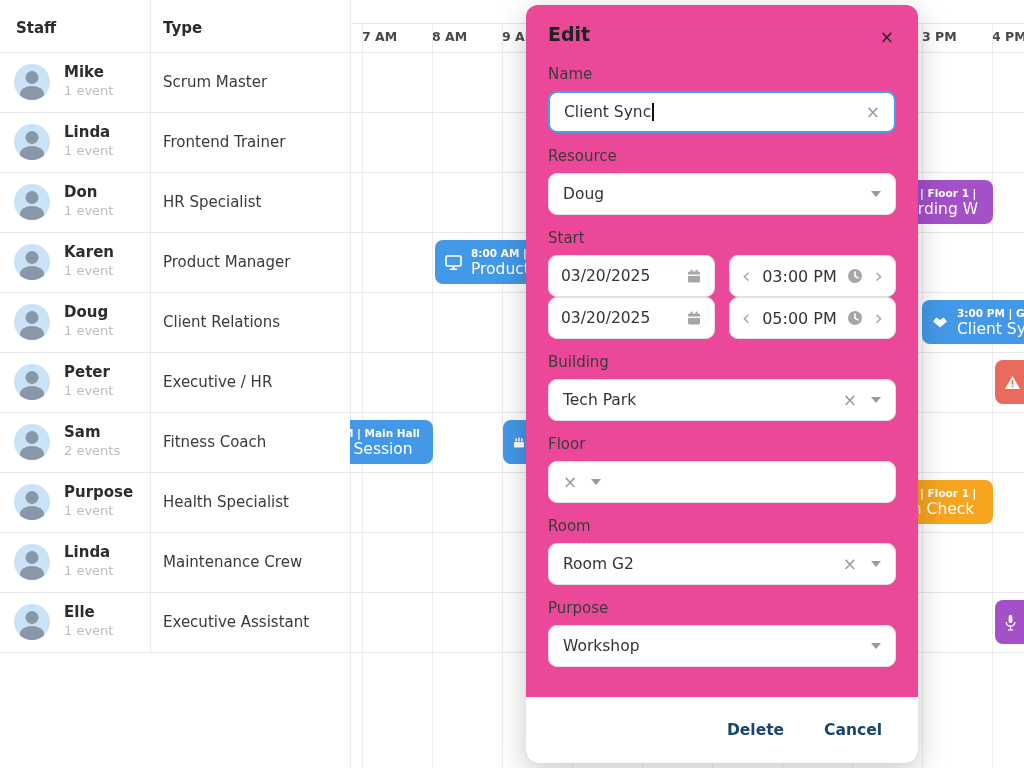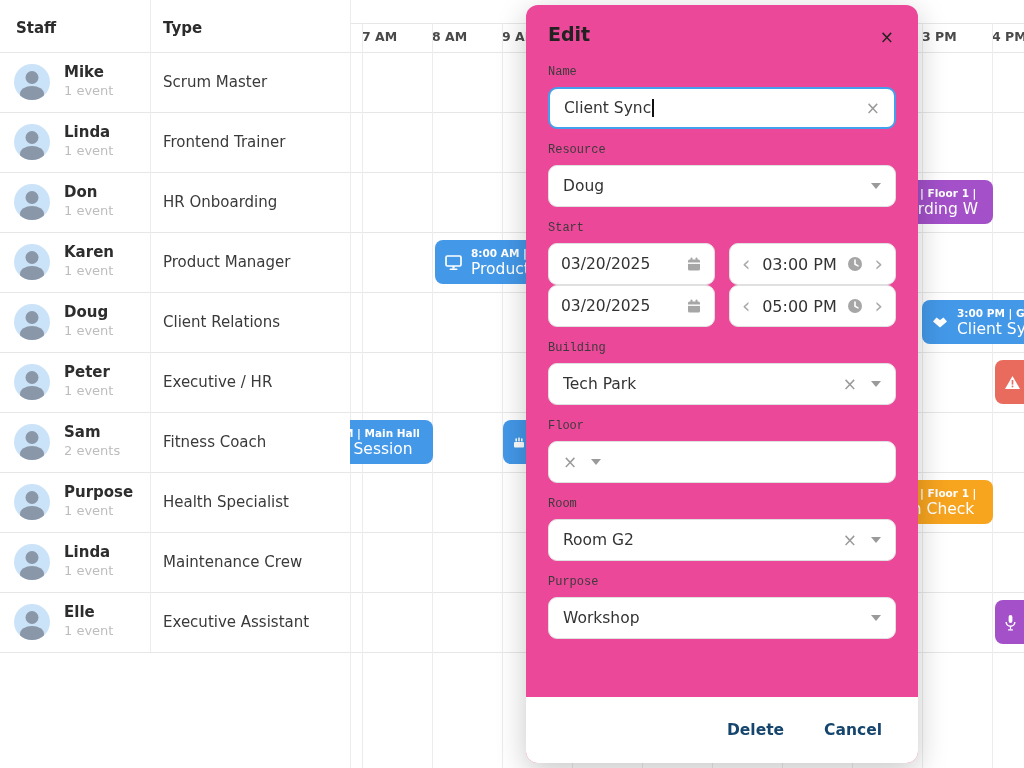--- a/index.html
+++ b/index.html
@@ -36,21 +36,21 @@
   .chip.center { justify-content:center; text-align:center; }
   .chip .meta  { font-size:10.5px; font-weight:600; white-space:nowrap; line-height:14px; }
   .chip .title { font-size:15.5px; white-space:nowrap; line-height:19px; }
 
   
   #modal { position:absolute; left:526px; top:5px; width:392px; height:758px; background:#ec4899; border-radius:12px;
            box-shadow:0 8px 30px rgba(0,0,0,.22); z-index:10; }
   #modal-body { position:absolute; inset:0 0 66px 0; overflow:hidden; padding:18px 22px 0 22px; }
   .m-title { font-size:19px; font-weight:bold; color:#222; margin-bottom:20px; }
   .m-close { position:absolute; top:24px; right:24px; font-size:17px; color:#222; cursor:pointer; line-height:1; }
-  .m-label { font-size:12px; color:#3b3b3b; margin:14px 0 8px 0;font-family:Liberation Mono, monospace; }
+  .m-label { font-size:15px; color:#3b3b3b; margin:14px 0 8px 0; }
   .box { height:42px; border:1px solid #e0e0e0; border-radius:9px; display:flex; align-items:center; padding:0 14px; background:#fff; }
   .box .val { flex:1; font-size:15.5px; color:#333; white-space:nowrap; overflow:hidden; }
   .box.focus { border:2px solid #42a0ec; }
   .caret-line { display:inline-block; width:1.5px; height:18px; background:#111; vertical-align:-4px; margin-left:1px; }
   .glyph-x { color:#9a9a9a; font-size:17px; line-height:1; cursor:pointer; }
   .sel-caret { width:0; height:0; border-left:5px solid transparent; border-right:5px solid transparent; border-top:6px solid #9a9a9a; margin-left:14px; cursor:pointer; }
   .pair { display:flex; gap:14px; }
   .pair .box { width:167px; flex:0 0 auto; padding:0 12px; }
   .chev { color:#a9a9a9; font-size:21px; line-height:1; cursor:pointer; }
   .time-mid { flex:1; display:flex; align-items:center; justify-content:center; gap:10px; }
@@ -97,21 +97,21 @@
       <div class="staff-row" style="top: 112px;">
         <div class="avatar"></div>
      <div class="staff-name">Linda</div>
      <div class="staff-count">1 event</div>
      <div class="staff-type">Frontend Trainer</div>
       </div>
       <div class="staff-row" style="top: 172px;">
         <div class="avatar"></div>
      <div class="staff-name">Don</div>
      <div class="staff-count">1 event</div>
-     <div class="staff-type">HR Onboarding</div>
+     <div class="staff-type">HR Specialist</div>
       </div>
       <div class="staff-row" style="top: 232px;">
         <div class="avatar"></div>
      <div class="staff-name">Karen</div>
      <div class="staff-count">1 event</div>
      <div class="staff-type">Product Manager</div>
       </div>
       <div class="staff-row" style="top: 292px;">
         <div class="avatar"></div>
      <div class="staff-name">Doug</div>

